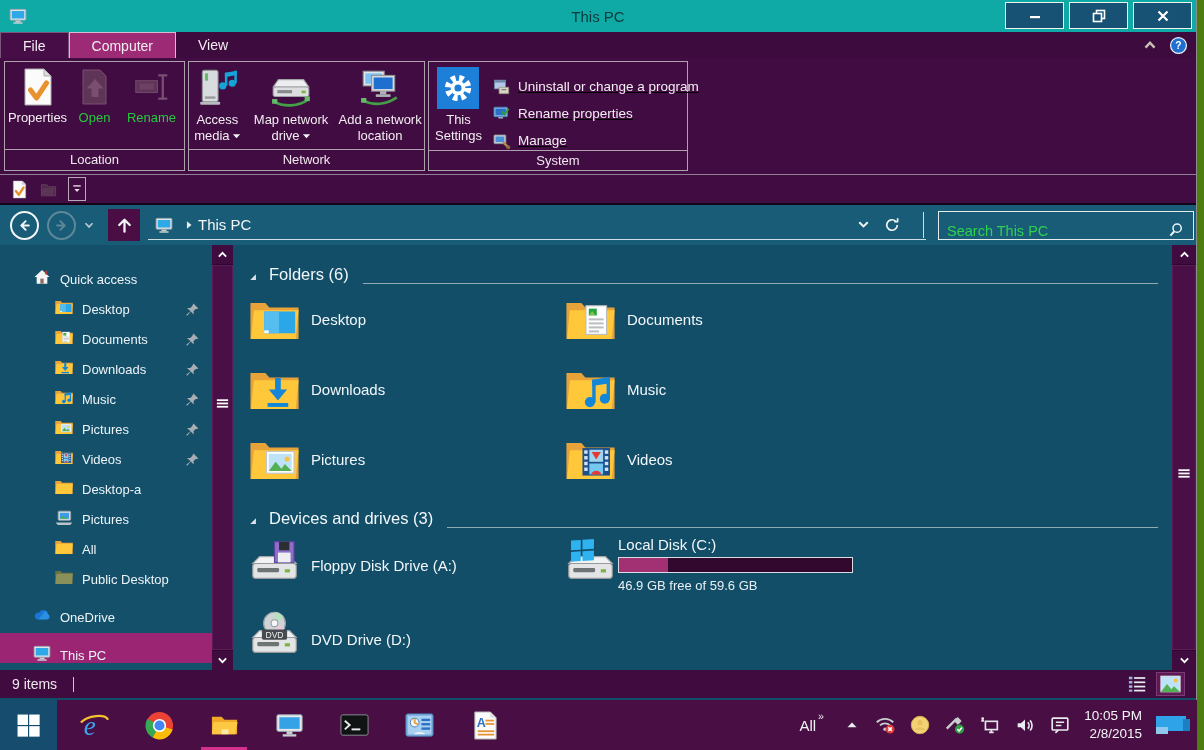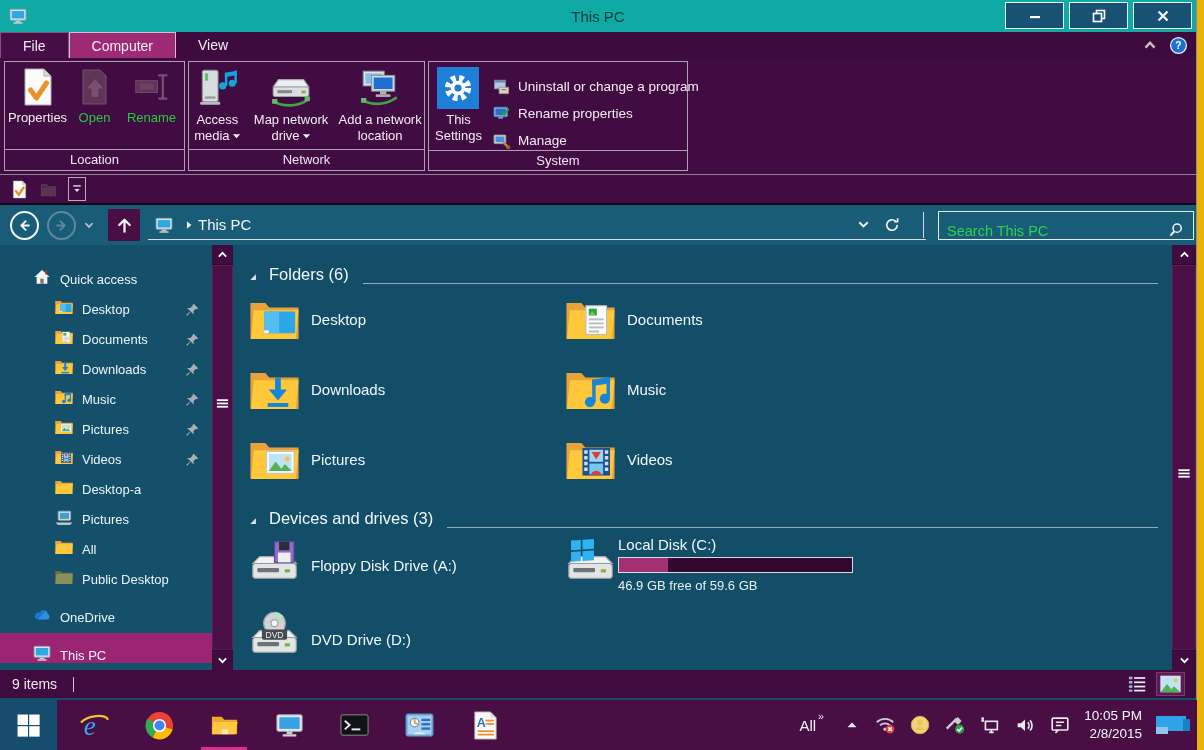--- a/index.html
+++ b/index.html
@@ -1,18 +1,18 @@
 <!DOCTYPE html>
 <html><head>
 <meta charset="utf-8">
 <style>
   * { margin:0; padding:0; box-sizing:border-box; }
   html,body { width:1204px; height:750px; overflow:hidden; background:#000;
     font-family:"Liberation Sans", sans-serif; -webkit-font-smoothing:antialiased; }
-  .screen { position:relative; width:1204px; height:750px; background:#eab308; }
+  .screen { position:relative; width:1204px; height:750px; background:#4d7c0f; }
   svg { display:block; width:100%; height:100%; }
 
   
   .window { position:absolute; left:0; top:0; width:1197px; height:700px; background:#124E68;
     border-right:1px solid #8d8d8d; }
 
   
   .titlebar { position:relative; height:32px; background:#0FA9A6; display:flex; align-items:center; }
   .win-icon { width:20px; height:20px; margin-left:8px; }
   .title { position:absolute; left:0; right:0; text-align:center; color:#0d3a3a; font-size:15px; }
@@ -39,21 +39,21 @@
     padding:2px 0 3px; }
   .ritems { flex:1; display:flex; justify-content:center; gap:4px; padding-top:5px; }
   .rbtn { display:flex; flex-direction:column; align-items:center; text-align:center; }
   .rbtn .ric { width:36px; height:40px; }
   .rbtn .ric40 { width:42px; height:42px; }
   .rlabel { font-size:13px; color:#F2EDF2; margin-top:3px; line-height:1.2; }
   .rlabel.accent { color:#27C93F; }
   .w58{width:58px}.w48{width:48px}.w58b{width:58px}.w66{width:66px}.w96{width:96px}.w102{width:102px}.w56{width:56px}
   .dd { display:inline-block; width:9px; height:8px; margin-left:2px; }
   .g-system .ritems { justify-content:flex-start; padding-left:6px; }
-  .rsmall-col { display:flex; flex-direction:column; gap:8px; padding:10px 0 0 6px; }
+  .rsmall-col { display:flex; flex-direction:column; gap:8px; padding:10px 0 0 6px;text-decoration:underline; }
   .rsmall { display:flex; align-items:center; gap:7px; }
   .rsmall .ric16 { width:19px; height:19px; }
   .rsmall span.lbl { font-size:13.5px; color:#F2EDF2; white-space:nowrap; }
 
   
   .qat { height:30px; background:#410C41; display:flex; align-items:center; gap:10px; padding-left:10px;
     border-bottom:2px solid #150418; }
   .qat-ic { width:19px; height:19px; }
   .qat-box { width:18px; height:24px; border:1px solid #B9A9B9; display:flex; align-items:center; justify-content:center; }
   .qat-box span{ width:12px; height:16px; }

